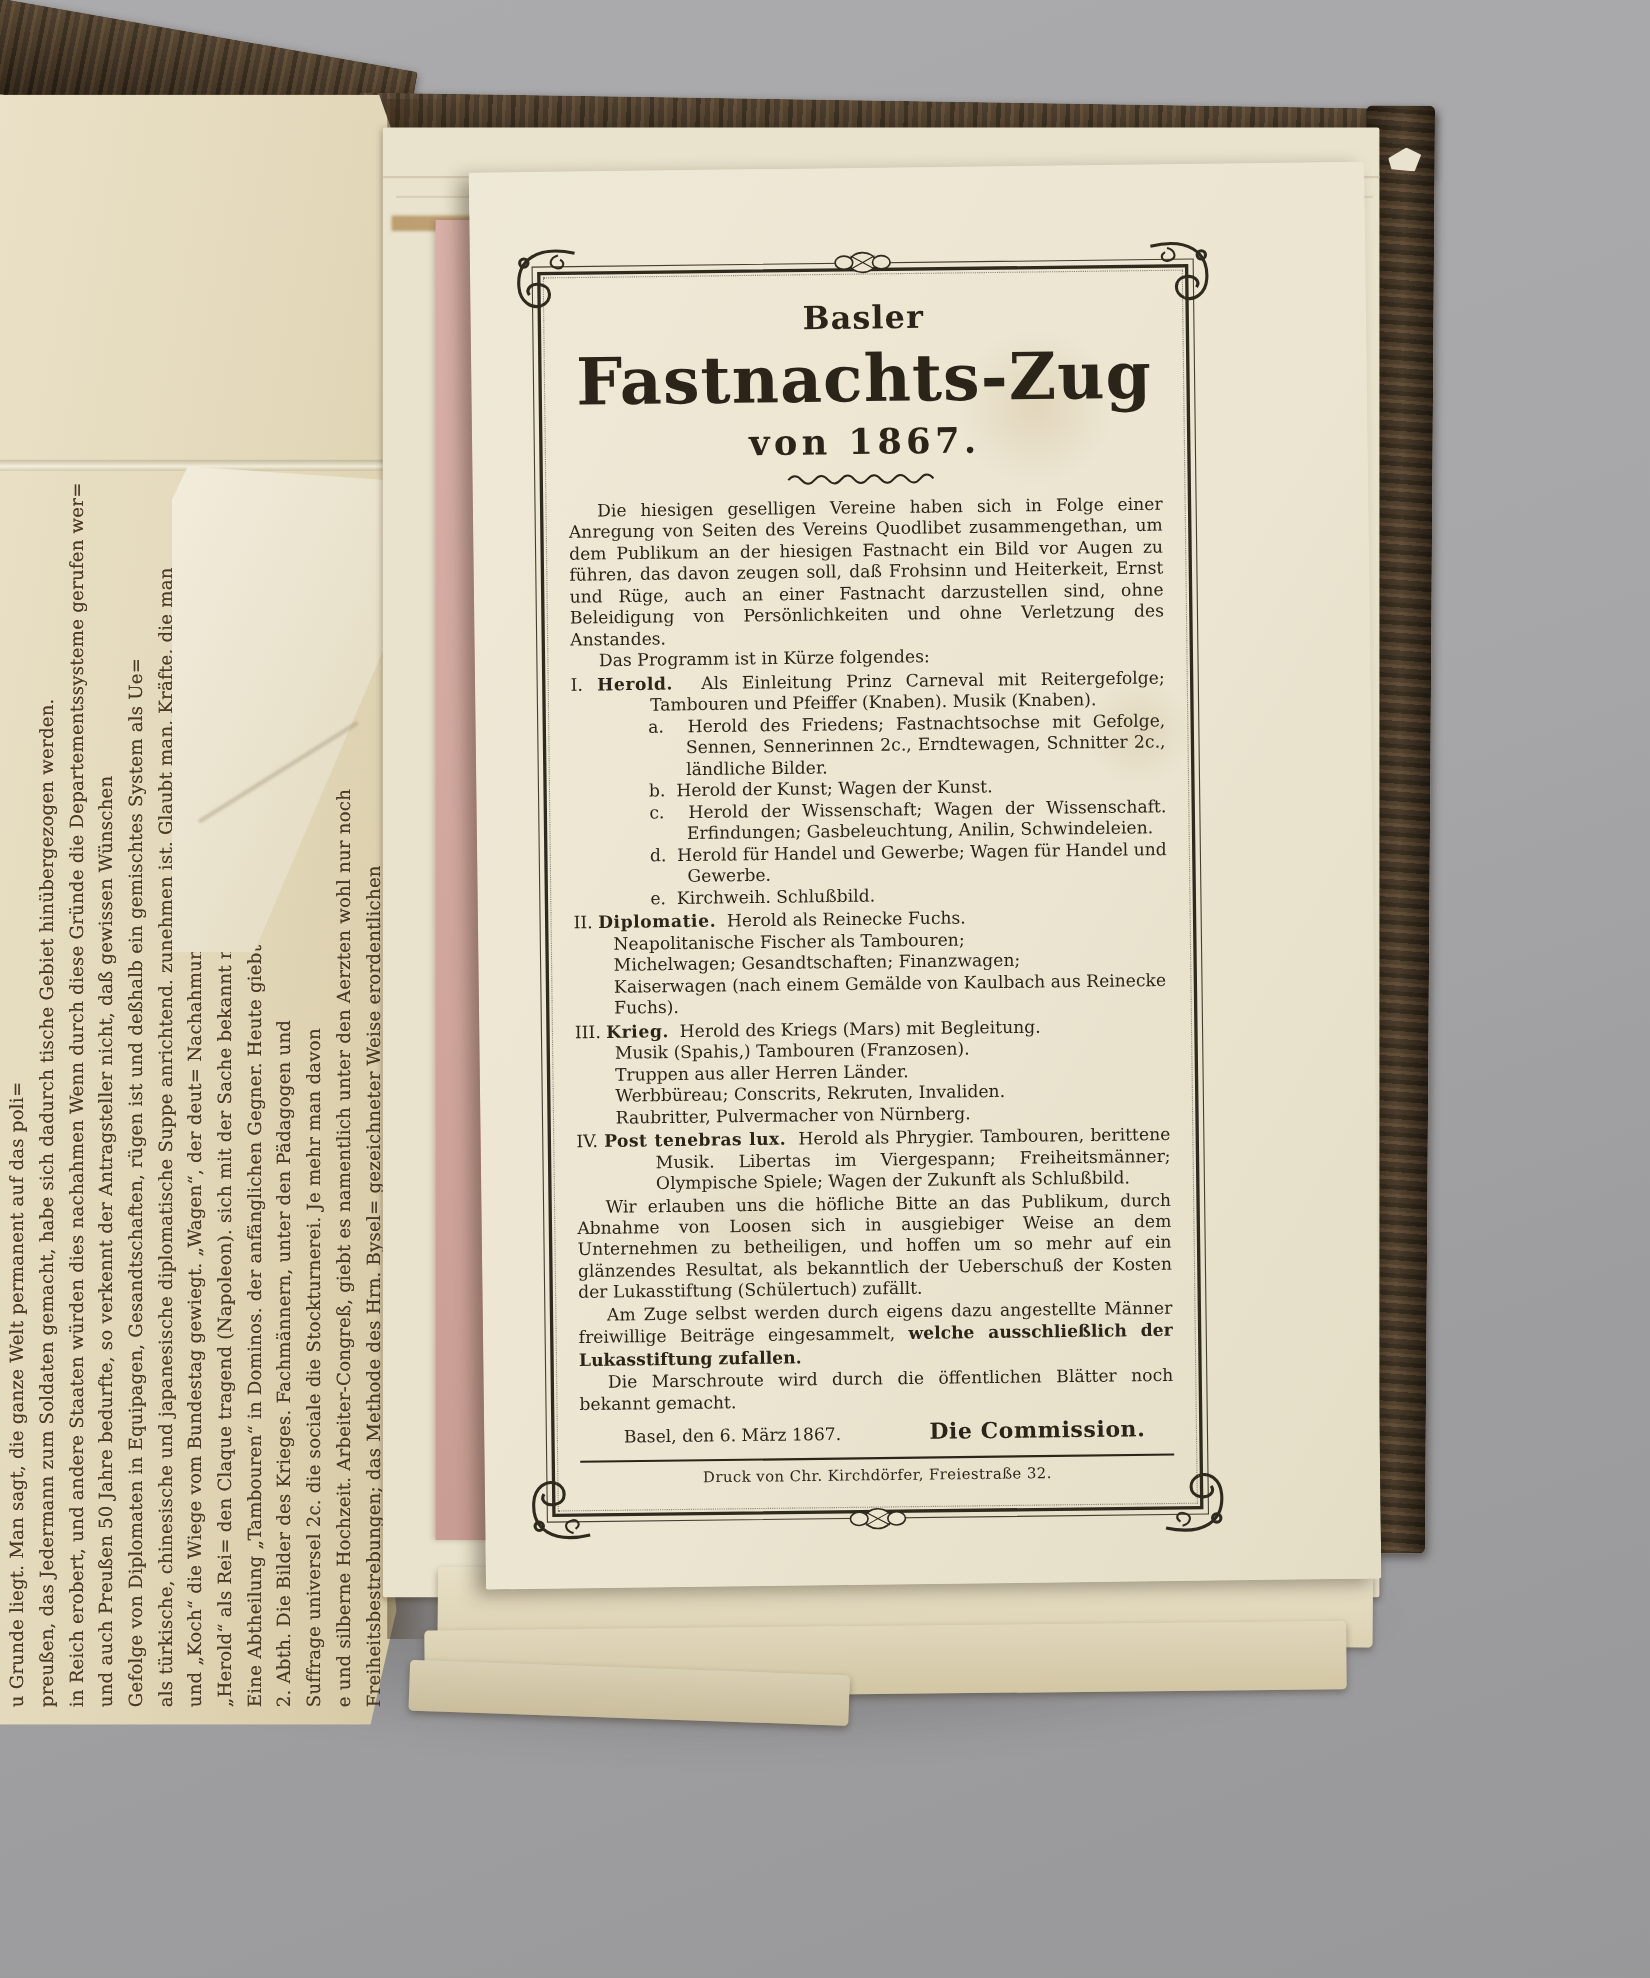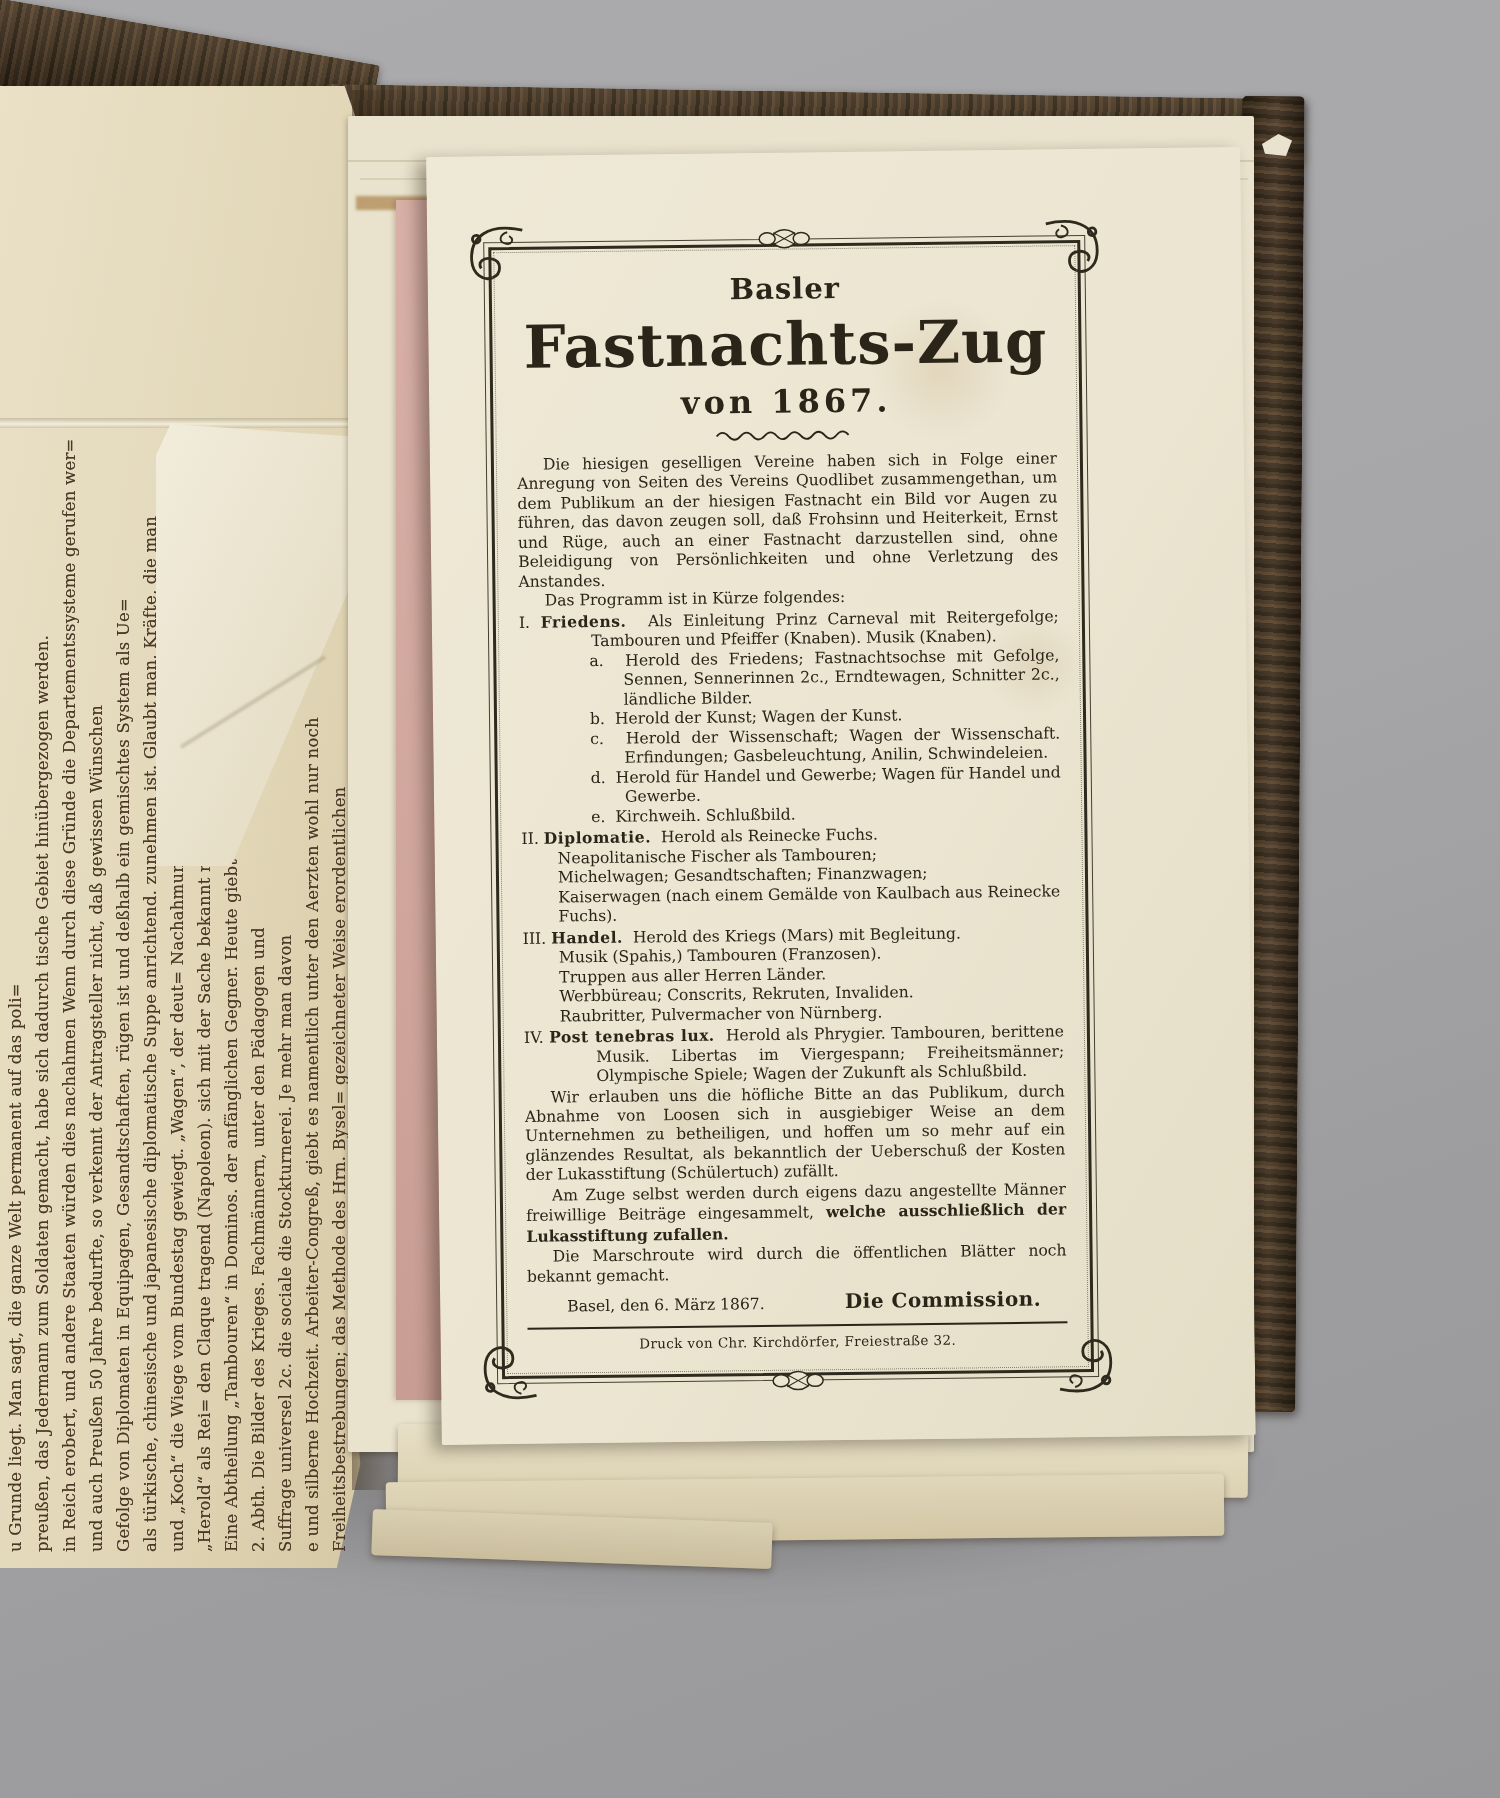--- a/index.html
+++ b/index.html
@@ -222,21 +222,21 @@
           <svg class="squiggle" width="150" height="14">
             <path d="M5 7 q6 -7 12 0 t12 0 t12 0 t12 0 t12 0 t12 0 t12 0 t12 0 t12 0 t12 0 t12 0" stroke="#2b2418" fill="none" stroke-width="1.8"></path>
           </svg>
 
           <div class="bodytext">
             <p class="para" style="margin:0">Die hiesigen geselligen Vereine haben sich in Folge einer Anregung von Seiten des Vereins Quodlibet zusammengethan, um dem Publikum an der hiesigen Fastnacht ein Bild vor Augen zu führen, das davon zeugen soll, daß Frohsinn und Heiterkeit, Ernst und Rüge, auch an einer Fastnacht darzustellen sind, ohne Beleidigung von Persönlichkeiten und ohne Verletzung des Anstandes.</p>
             <p class="plain" style="margin:0">Das Programm ist in Kürze folgendes:</p>
 
             <div class="sec">
               <span>I.</span>
-              <b>Friedens.</b>&nbsp;
+              <b>Herold.</b>&nbsp;
               <span>Als Einleitung Prinz Carneval mit Reitergefolge; Tambouren und Pfeiffer (Knaben). Musik (Knaben).</span>
             </div>
             <div class="item">
               <span>a.</span>&nbsp;
               <span>Herold des Friedens; Fastnachtsochse mit Gefolge, Sennen, Sennerinnen 2c., Erndtewagen, Schnitter 2c., ländliche Bilder.</span>
             </div>
             <div class="item">
               <span>b.</span>&nbsp;
               <span>Herold der Kunst; Wagen der Kunst.</span>
             </div>
@@ -257,21 +257,21 @@
               <span>II.</span>
               <b>Diplomatie.</b>&nbsp;
               <span>Herold als Reinecke Fuchs.</span>
             </div>
             <div class="sub">Neapolitanische Fischer als Tambouren;</div>
             <div class="sub">Michelwagen; Gesandtschaften; Finanzwagen;</div>
             <div class="sub">Kaiserwagen (nach einem Gemälde von Kaulbach aus Reinecke Fuchs).</div>
 
             <div class="sec">
               <span>III.</span>
-              <b>Handel.</b>&nbsp;
+              <b>Krieg.</b>&nbsp;
               <span>Herold des Kriegs (Mars) mit Begleitung.</span>
             </div>
             <div class="sub">Musik (Spahis,) Tambouren (Franzosen).</div>
             <div class="sub">Truppen aus aller Herren Länder.</div>
             <div class="sub">Werbbüreau; Conscrits, Rekruten, Invaliden.</div>
             <div class="sub">Raubritter, Pulvermacher von Nürnberg.</div>
 
             <div class="sec">
               <span>IV.</span>
               <span class="lat">Post tenebras lux.</span>&nbsp;

